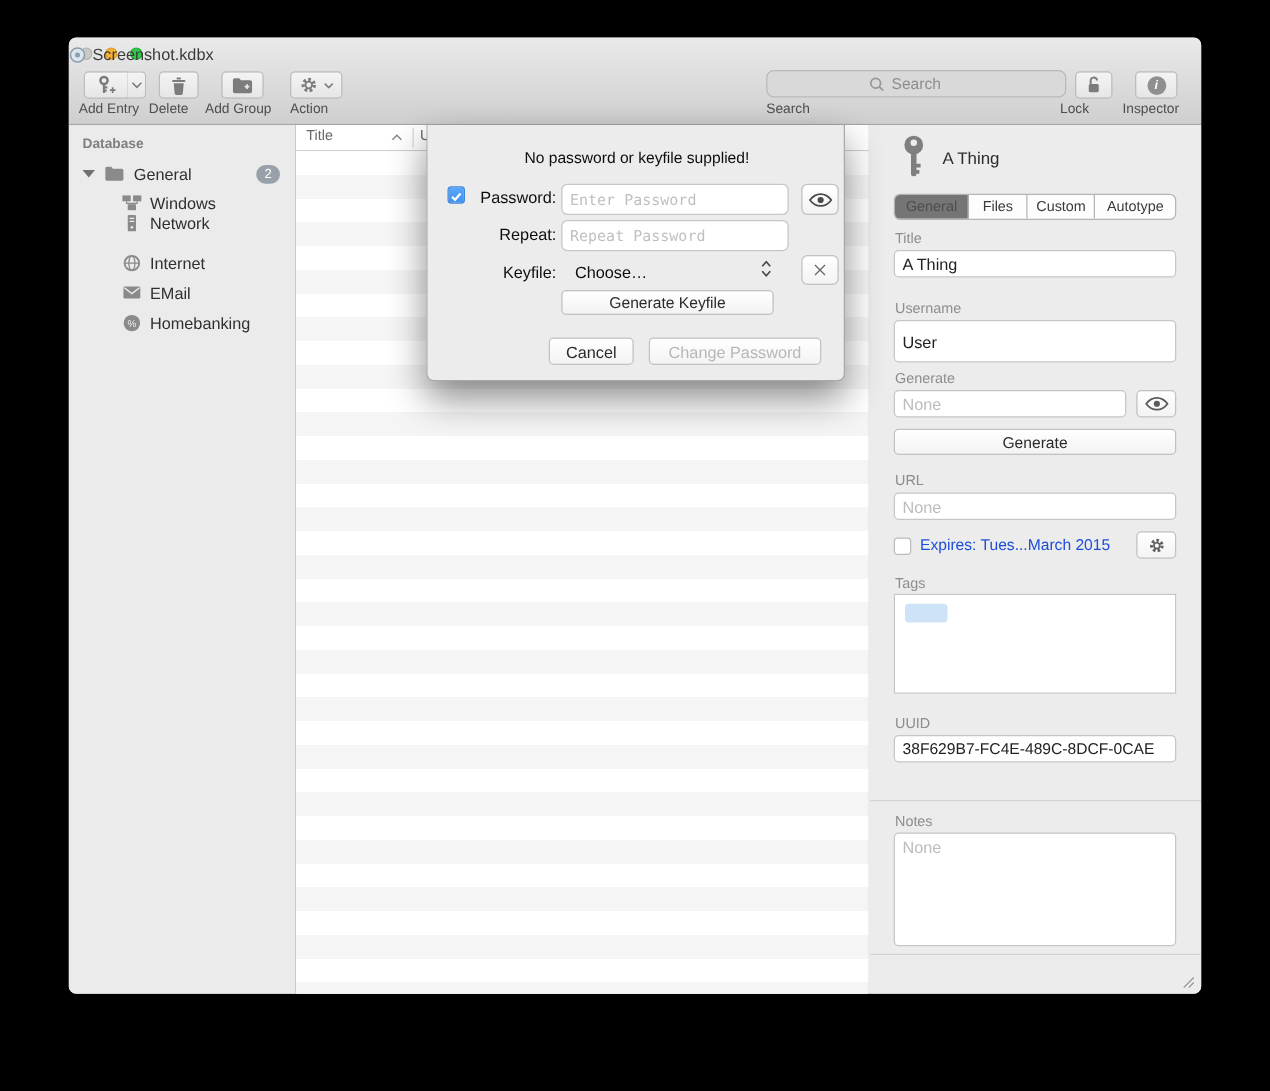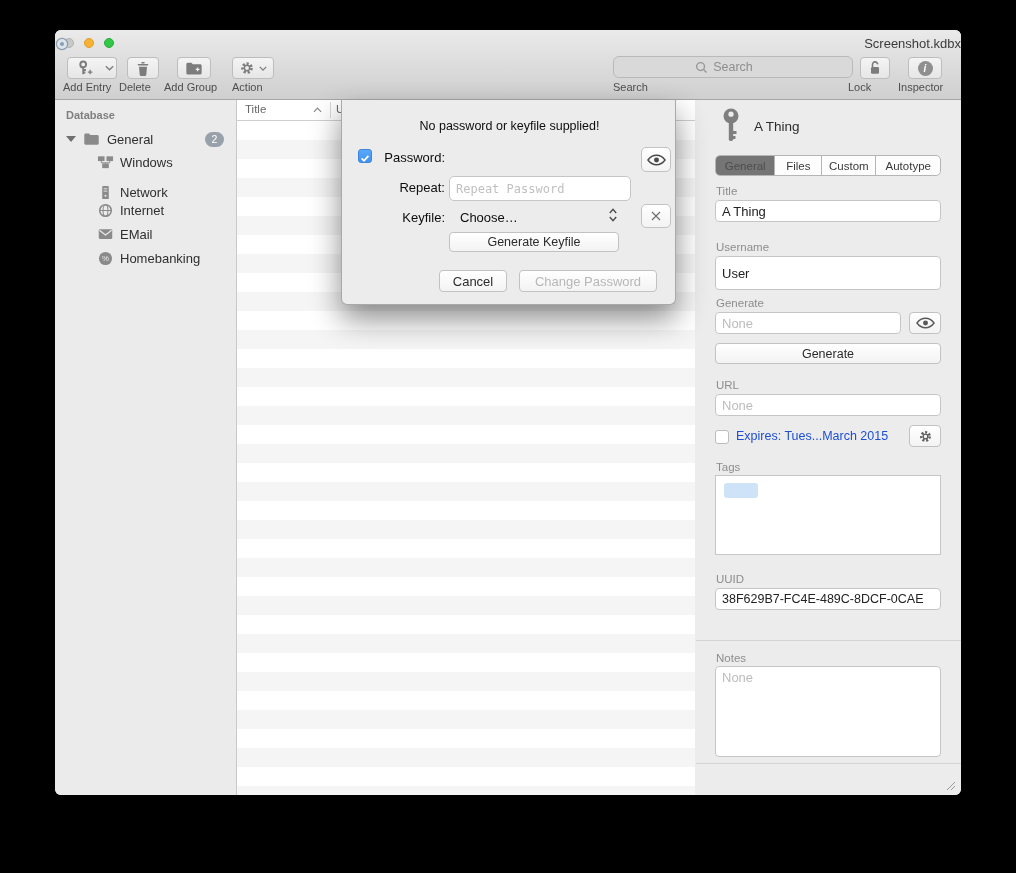--- a/index.html
+++ b/index.html
@@ -9,21 +9,21 @@
 
   .window { position:absolute; left:55px; top:30px; width:906px; height:765px;
             background:#ececec; border-radius:6px; overflow:hidden;
             box-shadow:0 18px 40px rgba(0,0,0,.6); }
 
   
   .chrome { position:absolute; left:0; top:0; width:906px; height:70px;
             background:linear-gradient(#eaeaea,#cfcfcf); border-bottom:1px solid #a6a6a6; }
   .tl { position:absolute; top:8px; width:10px; height:10px; border-radius:50%; }
   .title-row { position:absolute; left:0; top:5px; width:906px; height:17px;
-               display:flex; align-items:center; justify-content:space-between; gap:5px;
+               display:flex; align-items:center; justify-content:flex-start; gap:5px;
                font-size:13px; color:#3b3b3b; }
   .tbtn { position:absolute; top:27px; height:22px; background:linear-gradient(#f4f4f4,#e6e6e6);
           border:1px solid #bdbdbd; border-radius:4px; display:flex; align-items:center; justify-content:center; }
   .tlabel { position:absolute; top:51px; font-size:11px; color:#4e4e4e; text-align:left; }
   .searchfield { position:absolute; left:558px; top:26px; width:240px; height:22px;
                  background:#d9d9d9; border:1px solid #b9b9b9; border-radius:6px;
                  text-align:center; font-size:12.5px; color:#333; outline:none; font-family:"Liberation Sans",sans-serif;}
   .searchfield::placeholder { color:#8e8e8e; }
 
   
@@ -164,21 +164,21 @@
       <div class="srow" style="top:51px;">
         <svg style="margin-left:42px;" width="17" height="14" viewBox="0 0 18 14">
             <rect x="1" y="1" width="7" height="5" fill="#8a8a8a"></rect>
             <rect x="10" y="1" width="7" height="5" fill="#8a8a8a"></rect>
             <rect x="5.5" y="8.5" width="7" height="5" fill="#8a8a8a"></rect>
             <path d="M4.5 6v1.8h9V6M9 7.8v1" stroke="#8a8a8a" fill="none"></path>
           </svg>
         <span style="margin-left:6px;">Windows</span>
       </div>
 
-      <div class="srow" style="top:81px;align-items:center;">
+      <div class="srow" style="top:67px;align-items:center;">
         <svg style="margin-left:43px;" width="15" height="15" viewBox="0 0 16 16">
             <rect x="4.5" y="1" width="7" height="14" rx="1" fill="#8a8a8a"></rect>
             <path d="M6 4h4M6 6.5h4" stroke="#ececec" stroke-width="1"></path>
             <circle cx="8" cy="11.5" r="1.1" fill="#ececec"></circle>
           </svg>
         <span style="margin-left:7px;">Network</span>
       </div>
 
       <div class="srow" style="top:99px;">
         <svg style="margin-left:43px;" width="15" height="15" viewBox="0 0 16 16">
@@ -284,20 +284,21 @@
 
     <div class="sheet">
       <div class="abs" style="left:0; top:19px; width:335px; text-align:center; font-size:12.5px; color:#0d0d0d;">No password or keyfile supplied!</div>
 
       <div class="checkbox on" style="left:16px; top:49px;">
         <svg width="12" height="12" viewBox="0 0 12 12">
             <path d="M2.6 6.4l2.4 2.4 4.4-5" stroke="#fff" stroke-width="1.8" fill="none"></path>
           </svg>
       </div>
       <div class="dlbl" style="left:20px; top:50px; width:83px;">Password:</div>
+      <input class="field mono abs" style="left: 107px; top: 47px; width: 182px; height: 25px; border-radius: 5px;" placeholder="Enter Password">
       <div class="iconbtn abs" style="left:299px; top:47px; width:30px; height:25px; border-radius:5px;">
         <svg width="19" height="12" viewBox="0 0 20 12">
             <path d="M1 6c2.5-3.4 5.5-5 9-5s6.5 1.6 9 5c-2.5 3.4-5.5 5-9 5S3.5 9.4 1 6Z" fill="none" stroke="#4a4a4a" stroke-width="1.5"></path>
             <circle cx="10" cy="6" r="2.6" fill="#4a4a4a"></circle>
           </svg>
       </div>
 
       <div class="dlbl" style="left:20px; top:80px; width:83px;">Repeat:</div>
       <input class="field mono abs" style="left: 107px; top: 76px; width: 182px; height: 25px; border-radius: 5px;" placeholder="Repeat Password">
 

